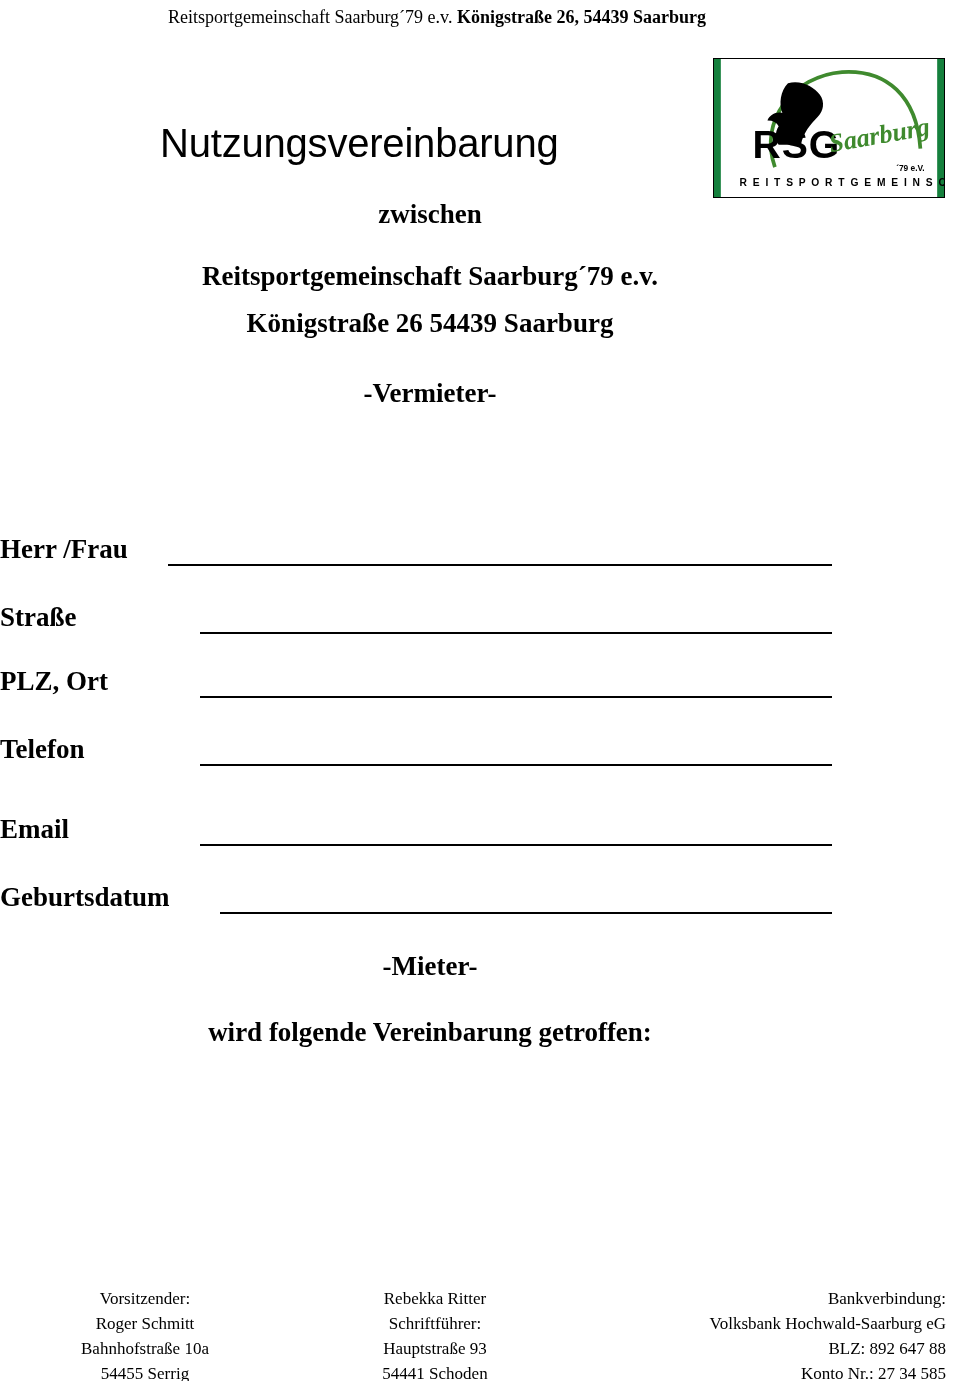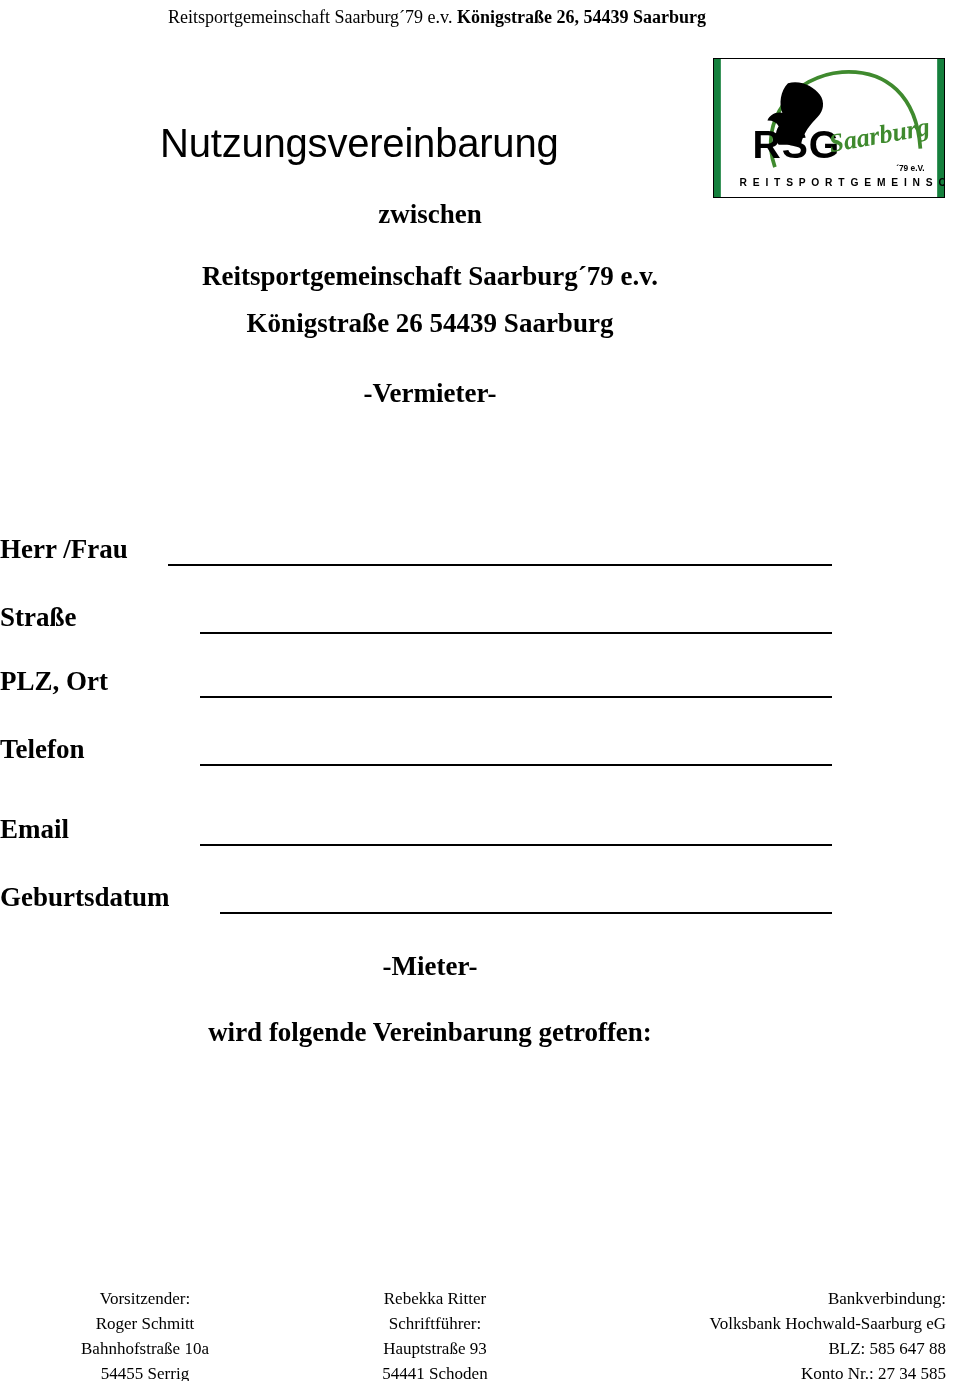--- a/index.html
+++ b/index.html
@@ -230,18 +230,18 @@
     </div>
     <div class="col col-2">
       <div>Rebekka Ritter</div>
       <div>Schriftführer:</div>
       <div>Hauptstraße 93</div>
       <div>54441 Schoden</div>
     </div>
     <div class="col col-3">
       <div>Bankverbindung:</div>
       <div>Volksbank Hochwald-Saarburg eG</div>
-      <div>BLZ: 585 647 88</div>
+      <div>BLZ: 892 647 88</div>
       <div>Konto Nr.: 27 34 585</div>
     </div>
   </div>
 
 </div>
 
 </body></html>

